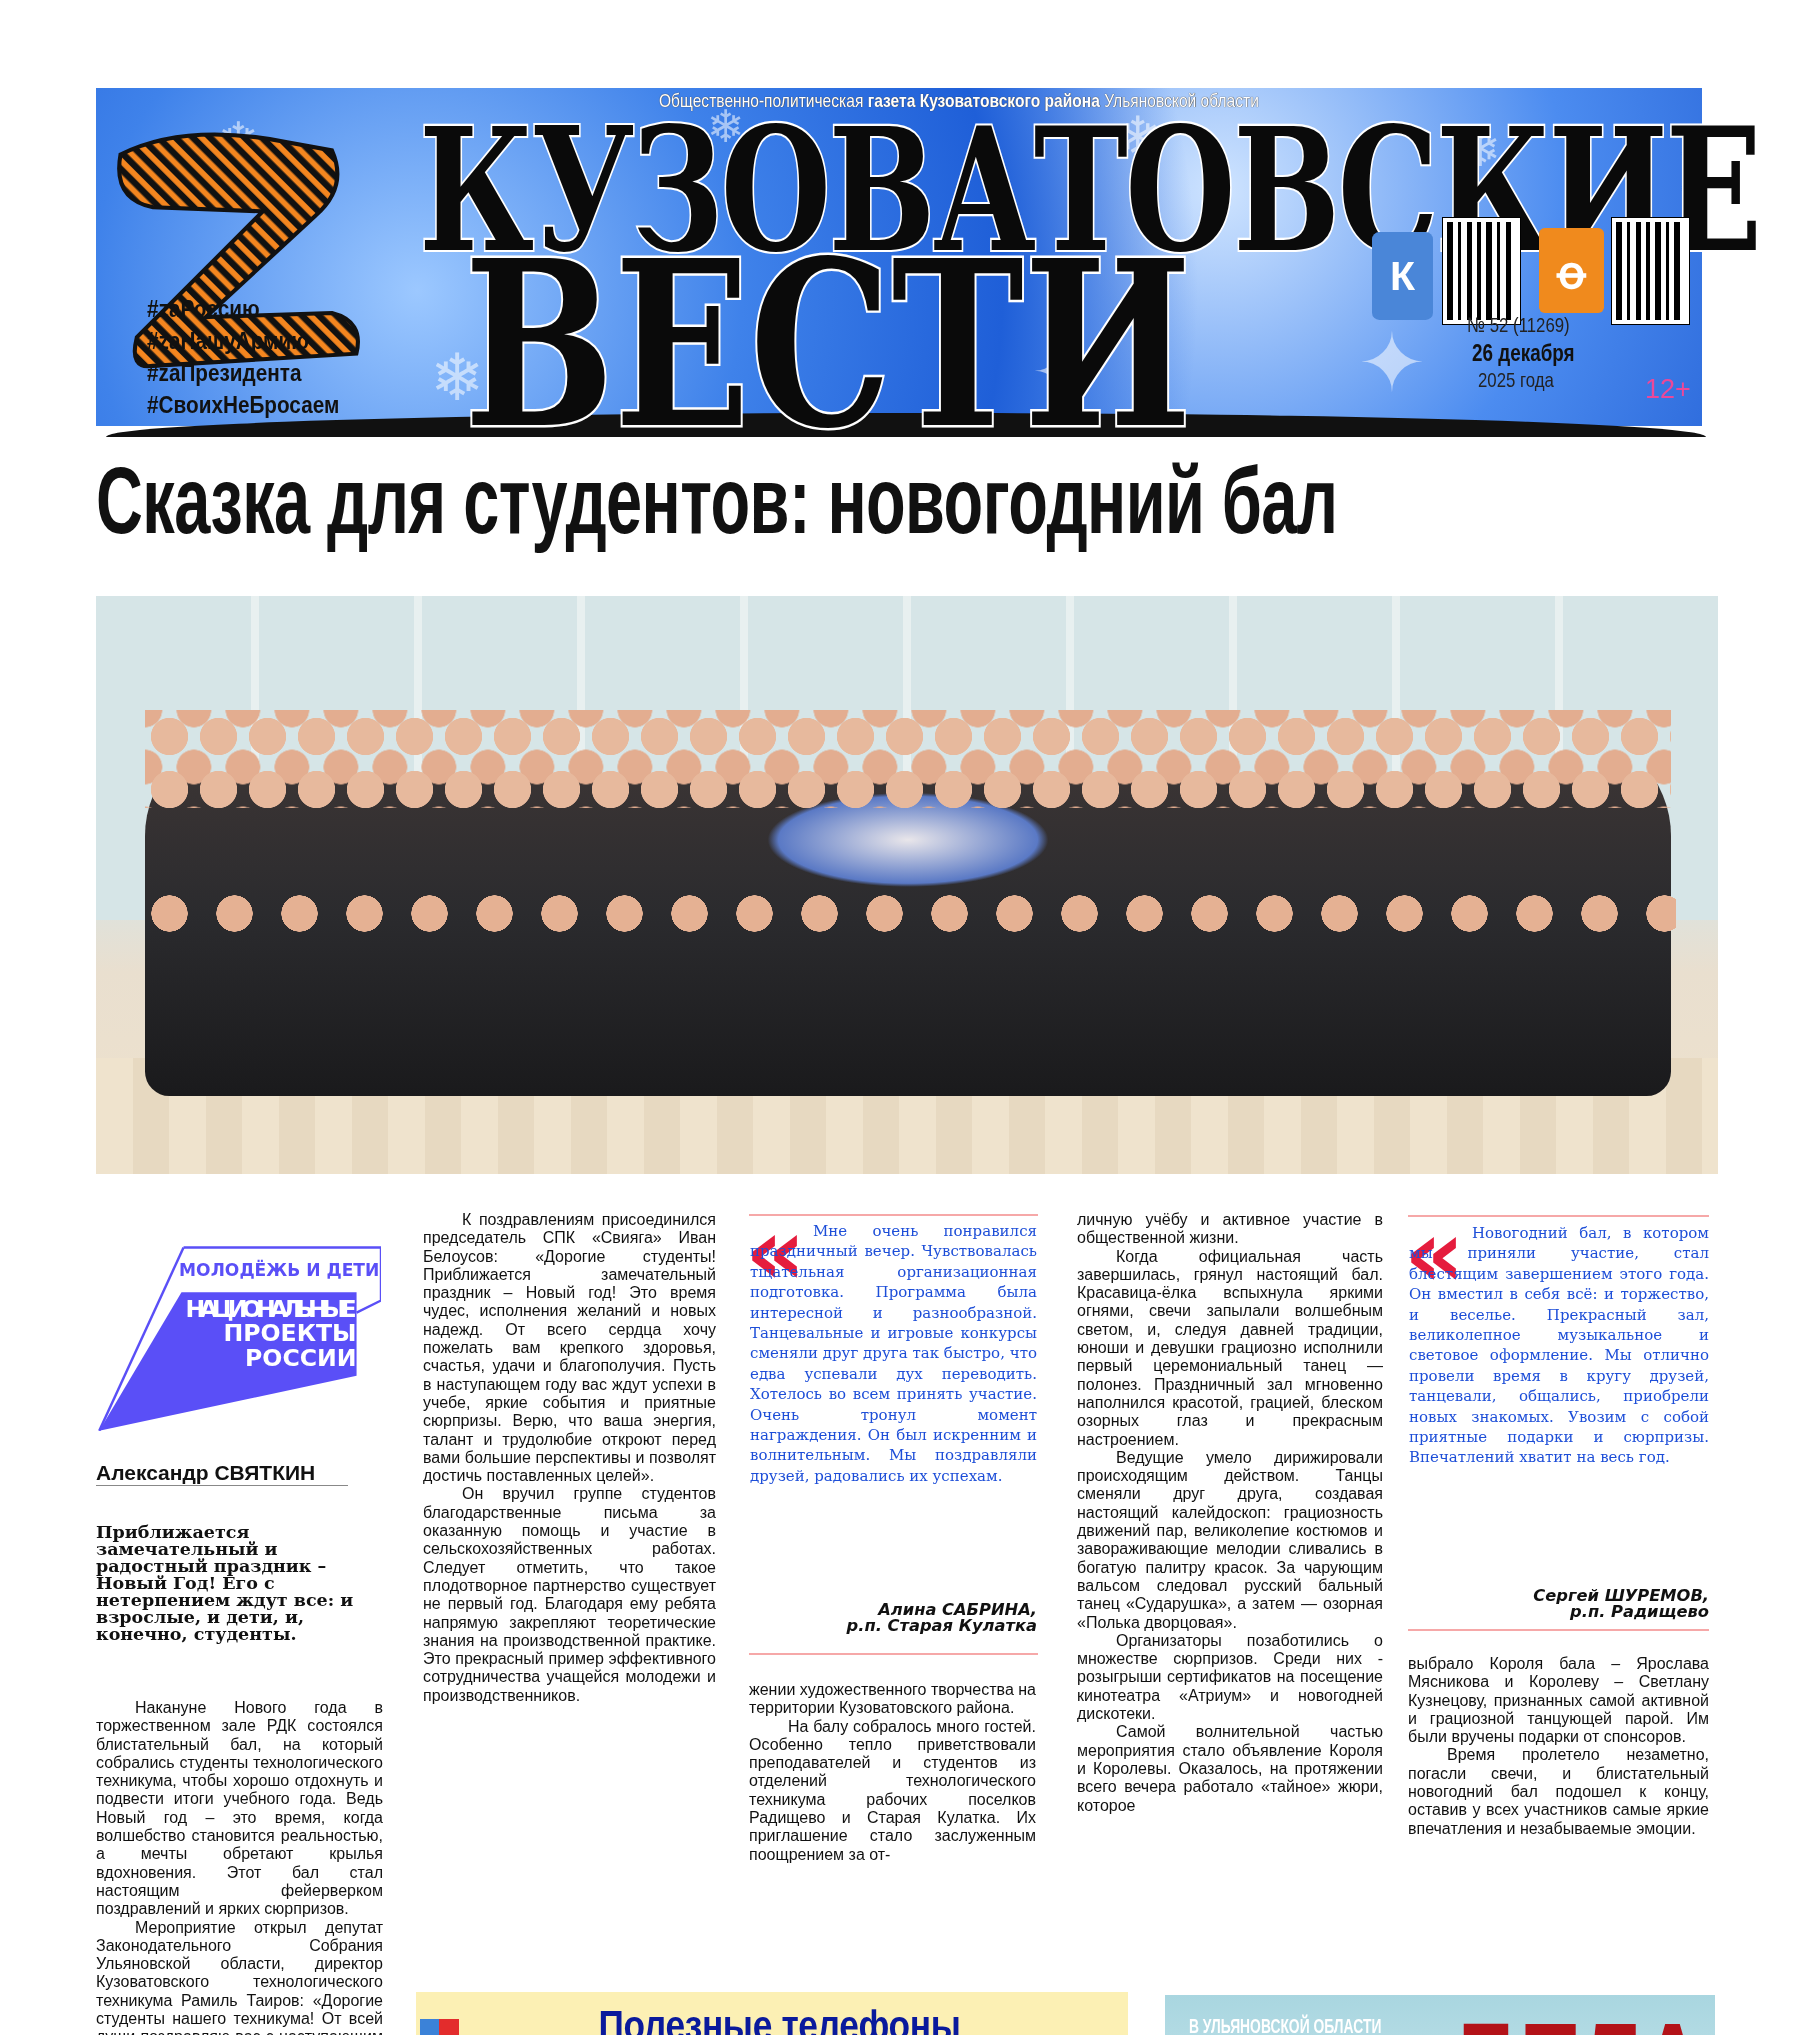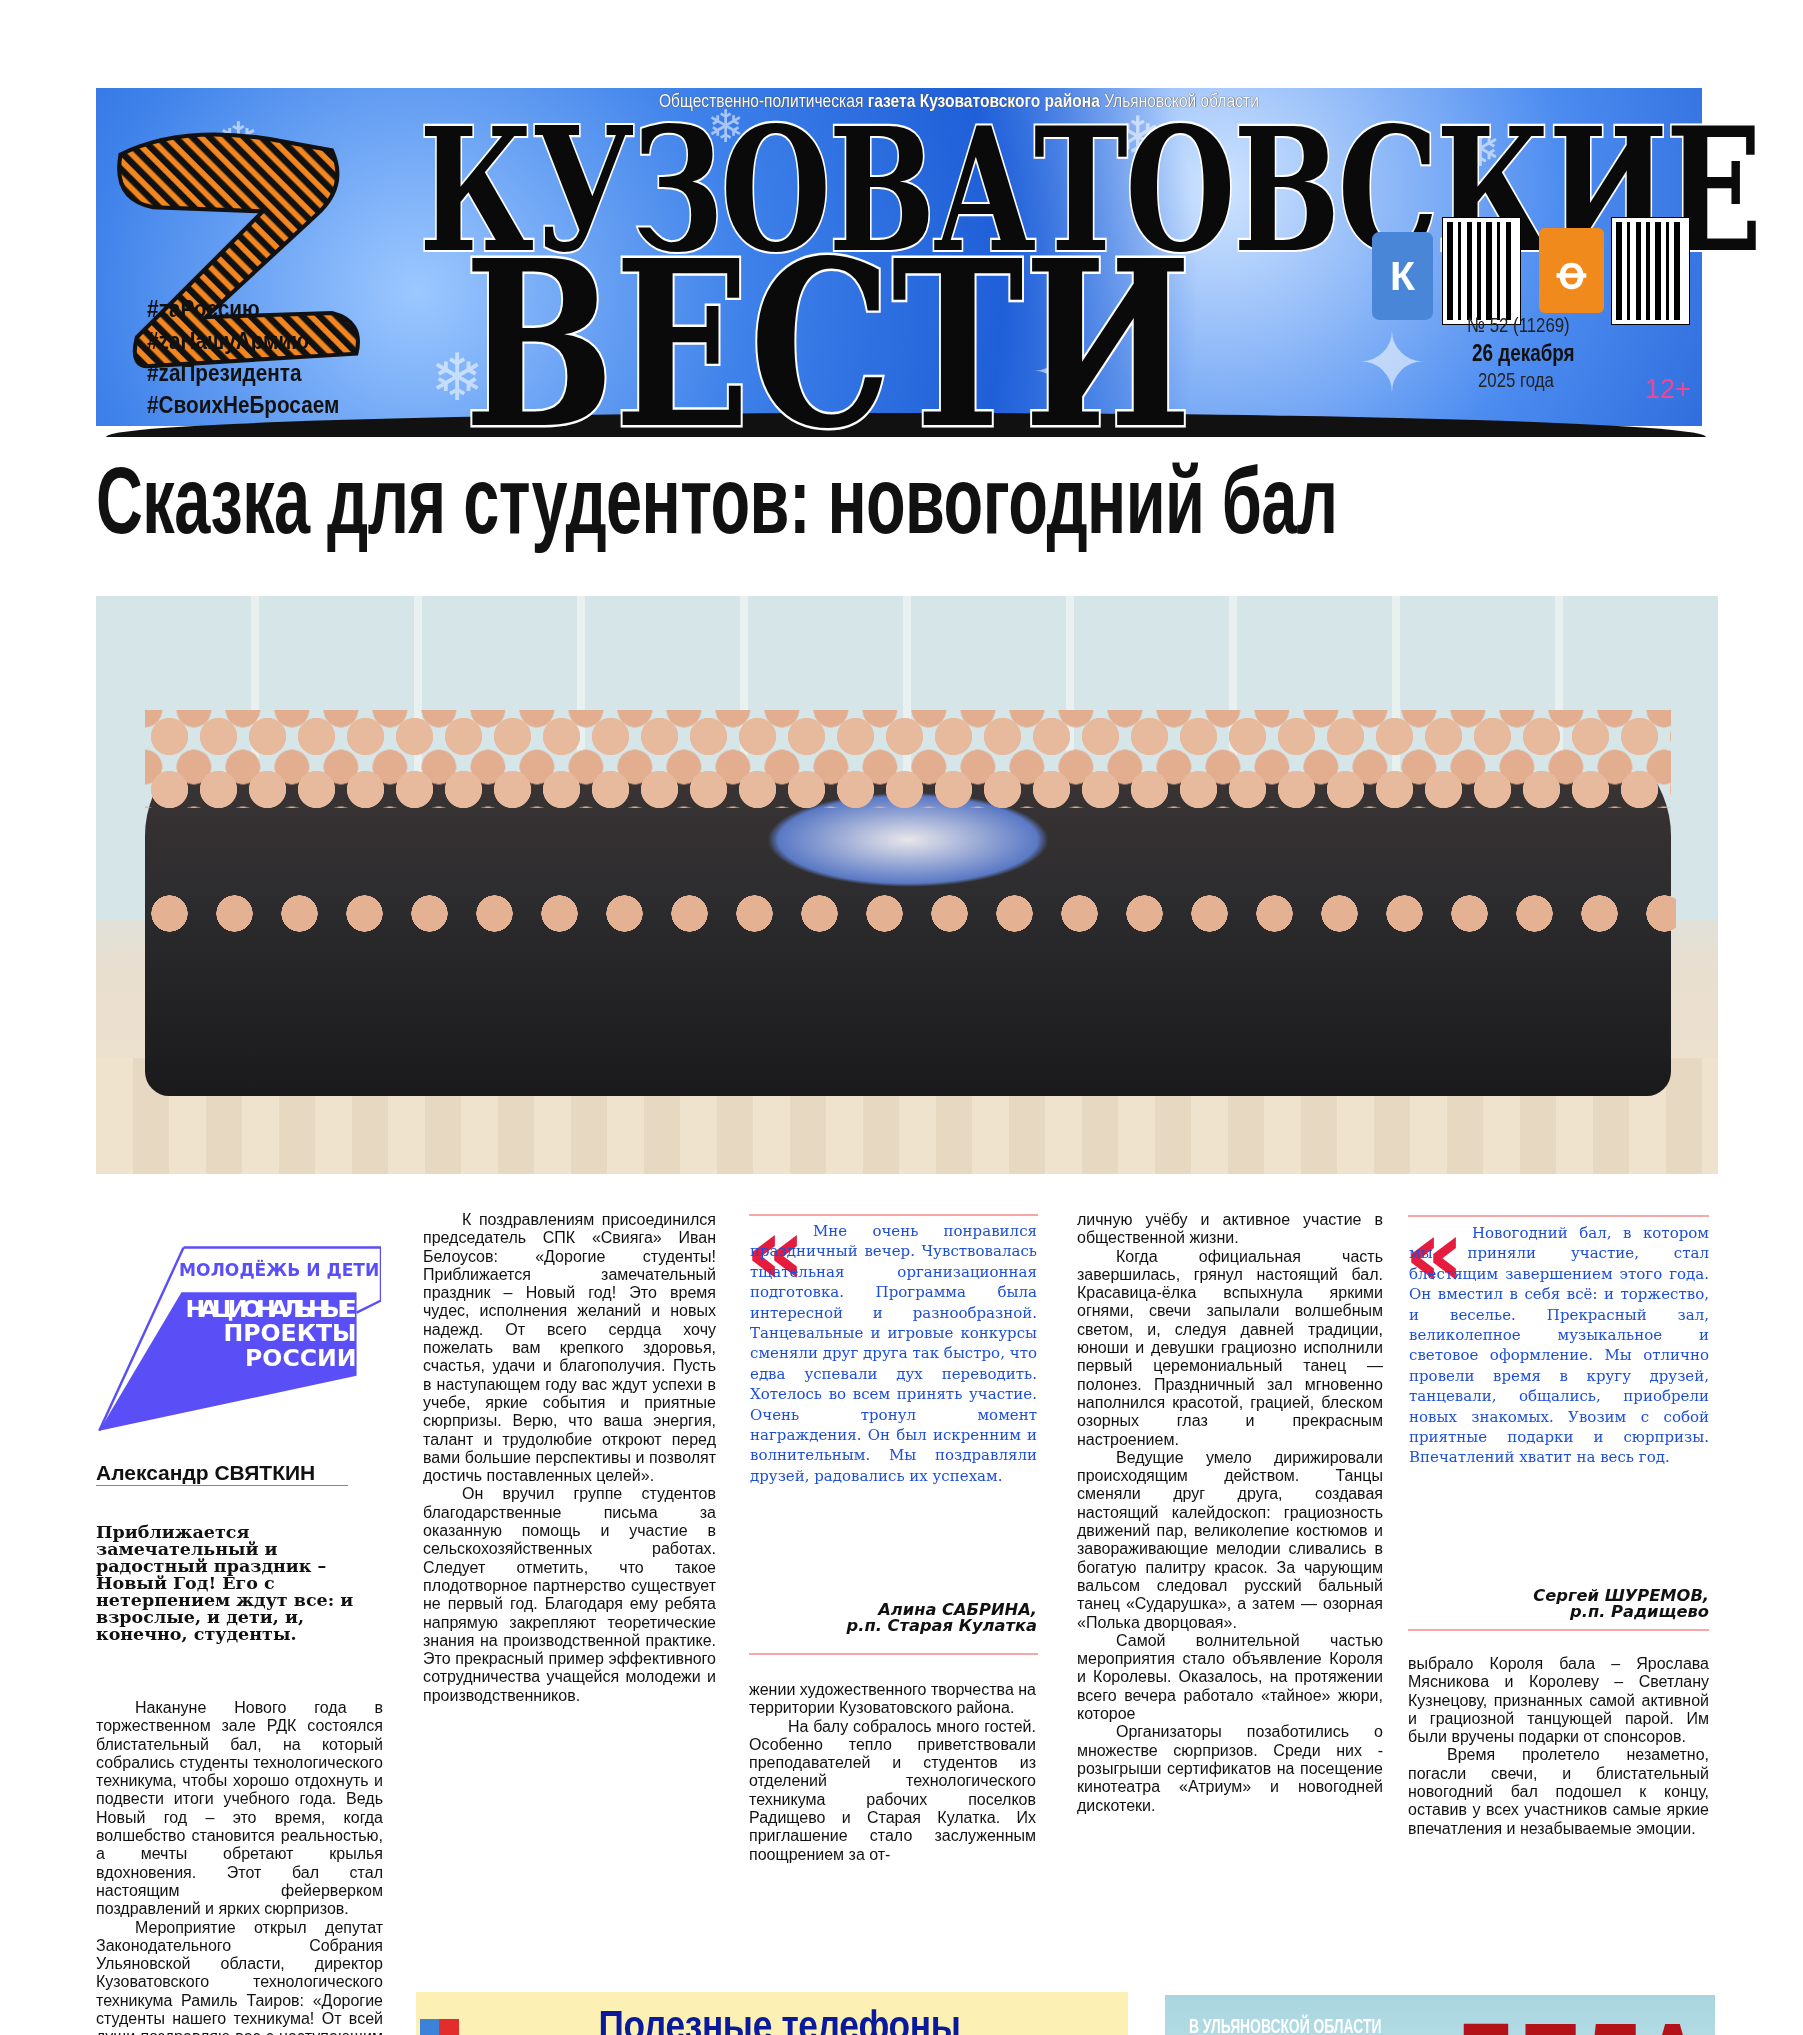--- a/index.html
+++ b/index.html
@@ -189,22 +189,22 @@
 
 <div class="body-txt" style="left:749px;top:1681px;width:287px">
   <p class="noind">жении художественного творчества на территории Кузоватовского района.</p>
   <p>На балу собралось много гостей. Особенно тепло приветствовали преподавателей и студентов из отделений технологического техникума рабочих поселков Радищево и Старая Кулатка. Их приглашение стало заслуженным поощрением за от-</p>
 </div>
 
 <div class="body-txt" style="left:1077px;top:1211px;width:306px">
   <p class="noind">личную учёбу и активное участие в общественной жизни.</p>
   <p>Когда официальная часть завершилась, грянул настоящий бал. Красавица-ёлка вспыхнула яркими огнями, свечи запылали волшебным светом, и, следуя давней традиции, юноши и девушки грациозно исполнили первый церемониальный танец — полонез. Праздничный зал мгновенно наполнился красотой, грацией, блеском озорных глаз и прекрасным настроением.</p>
   <p>Ведущие умело дирижировали происходящим действом. Танцы сменяли друг друга, создавая настоящий калейдоскоп: грациозность движений пар, великолепие костюмов и завораживающие мелодии сливались в богатую палитру красок. За чарующим вальсом следовал русский бальный танец «Сударушка», а затем — озорная «Полька дворцовая».</p>
+  <p>Организаторы позаботились о множестве сюрпризов. Среди них - розыгрыши сертификатов на посещение кинотеатра «Атриум» и новогодней дискотеки.</p>
   <p>Самой волнительной частью мероприятия стало объявление Короля и Королевы. Оказалось, на протяжении всего вечера работало «тайное» жюри, которое</p>
-  <p>Организаторы позаботились о множестве сюрпризов. Среди них - розыгрыши сертификатов на посещение кинотеатра «Атриум» и новогодней дискотеки.</p>
 </div>
 
 <div class="rule" style="left:1408px;top:1215px;width:301px"></div>
 <div class="quote-mark" style="left:1404px;top:1207px">«</div>
 <div class="quote-txt" style="left:1409px;top:1223px;width:300px;text-indent:63px">Новогодний бал, в котором мы приняли участие, стал блестящим завершением этого года. Он вместил в себя всё: и торжество, и веселье. Прекрасный зал, великолепное музыкальное и световое оформление. Мы отлично провели время в кругу друзей, танцевали, общались, приобрели новых знакомых. Увозим с собой приятные подарки и сюрпризы. Впечатлений хватит на весь год.</div>
 <div class="quote-sign" style="left:1409px;top:1588px;width:300px">
   <div>Сергей ШУРЕМОВ,</div>
   <div>р.п. Радищево</div>
 </div>
 <div class="rule" style="left:1408px;top:1629px;width:301px"></div>

